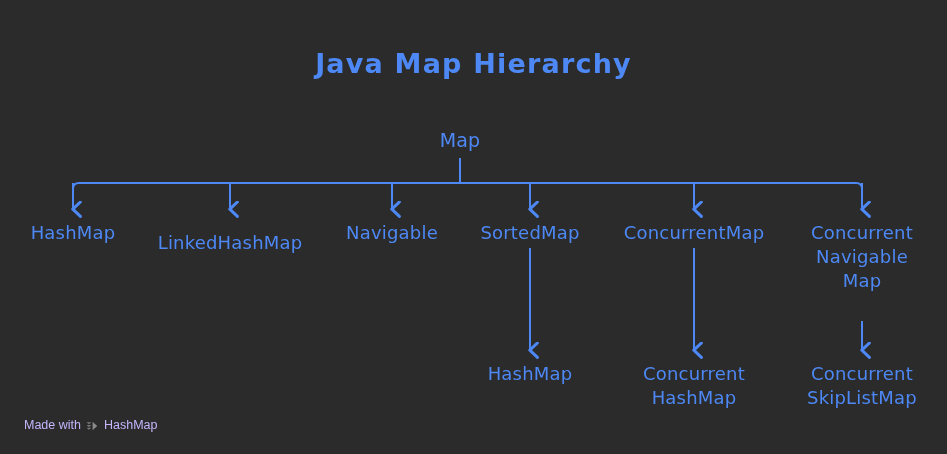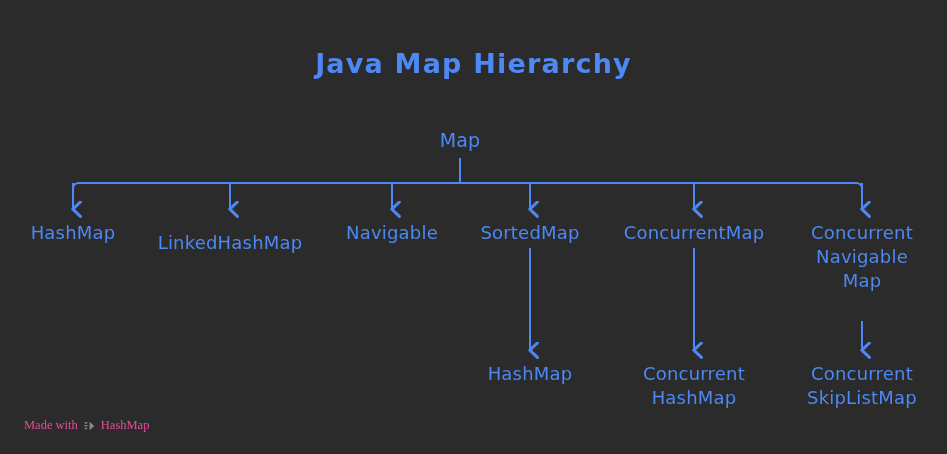--- a/index.html
+++ b/index.html
@@ -50,22 +50,22 @@
     height: 454px;
     pointer-events: none;
   }
   #watermark {
     position: absolute;
     left: 24px;
     top: 418px;
     display: flex;
     align-items: center;
     gap: 5px;
-    color: #ec4899;
-    font-family: Liberation Serif, serif;
+    color: #c4b5fd;
+    font-family: Liberation Sans, sans-serif;
     font-size: 12.5px;
   }
   #watermark .logo {
     display: inline-block;
     width: 13px;
     height: 13px;
     position: relative;
     top: 1px;
   }
 </style>

